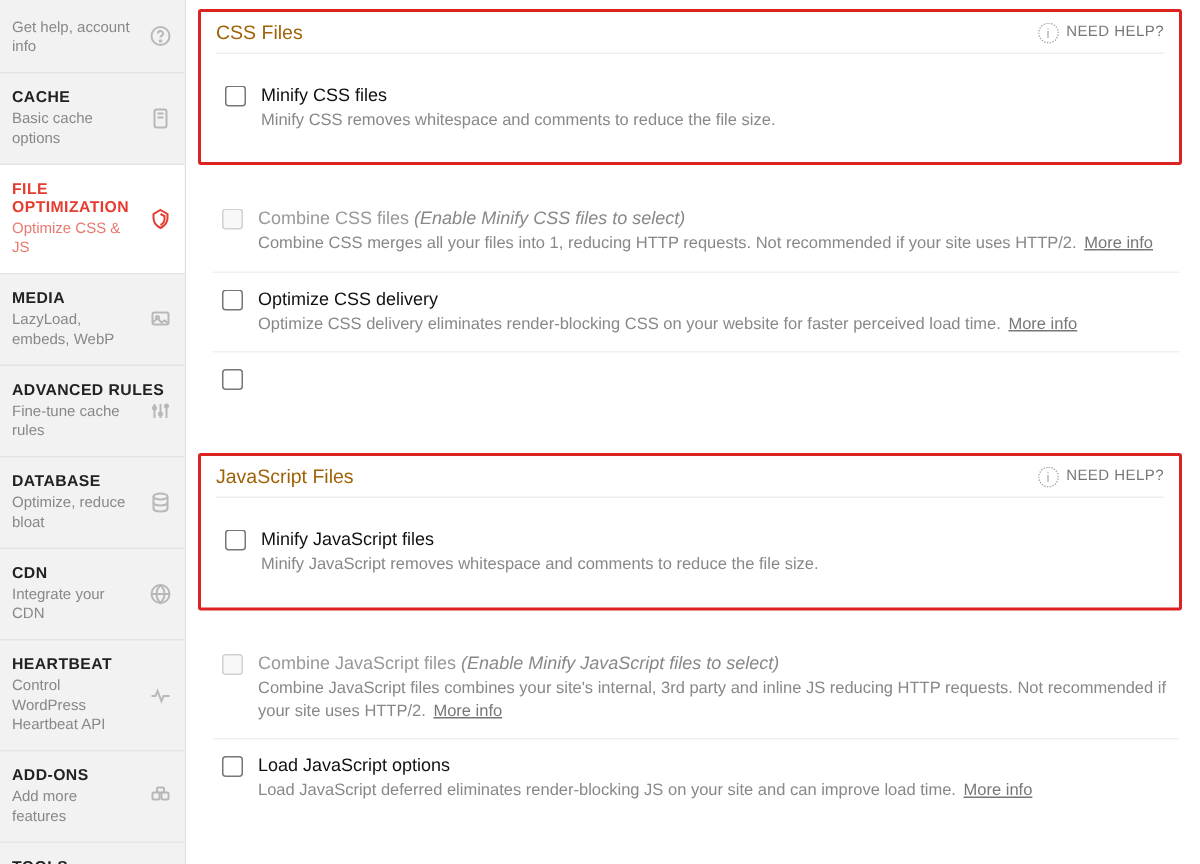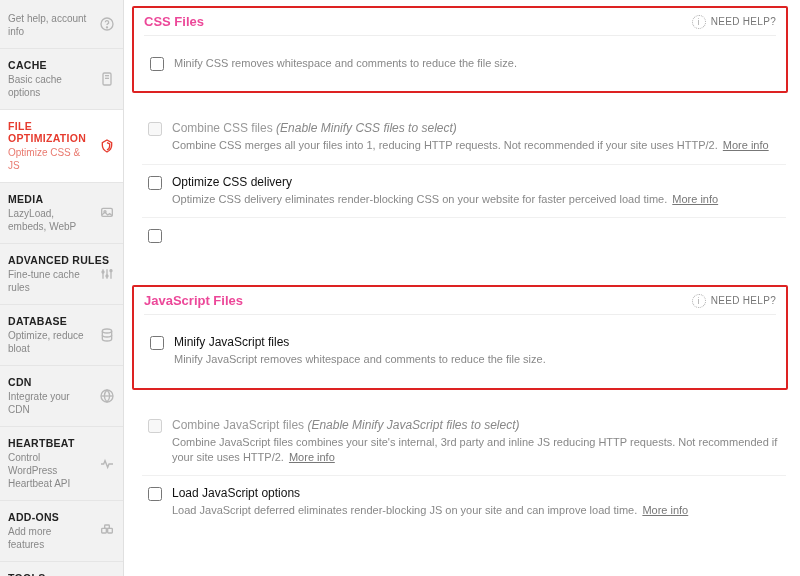--- a/index.html
+++ b/index.html
@@ -70,22 +70,22 @@
   .section-header {
     display: flex;
     justify-content: space-between;
     align-items: center;
     border-bottom: 1px solid #eee;
     padding-bottom: 6px;
     margin-bottom: 10px;
   }
   .section-title {
     font-size: 13px;
-    font-weight: 700;
-    color: #ec4899;
+    font-weight: 400;
+    color: #a16207;
   }
   .need-help {
     display: flex;
     align-items: center;
     gap: 5px;
     font-size: 10px;
     letter-spacing: 0.3px;
     color: #777;
     cursor: pointer;
   }
@@ -256,20 +256,21 @@
         <div class="section-header">
           <div class="section-title">CSS Files</div>
           <div class="need-help">
             <span class="hicon">i</span>
             <span>NEED HELP?</span>
           </div>
         </div>
         <div class="option">
           <input type="checkbox" style="">
           <div class="opt-body">
+            <div class="opt-label"><span>Minify CSS files</span></div>
             <div class="opt-desc"><span>Minify CSS removes whitespace and comments to reduce the file size.</span></div>
           </div>
         </div>
       </div>
       <div class="section">
         <div class="option disabled">
           <input type="checkbox" disabled="" style="">
           <div class="opt-body">
             <div class="opt-label"><span>Combine CSS files</span> <span class="note">(Enable Minify CSS files to select)</span></div>
             <div class="opt-desc"><span>Combine CSS merges all your files into 1, reducing HTTP requests. Not recommended if your site uses HTTP/2.</span> <span class="more">More info</span></div>

